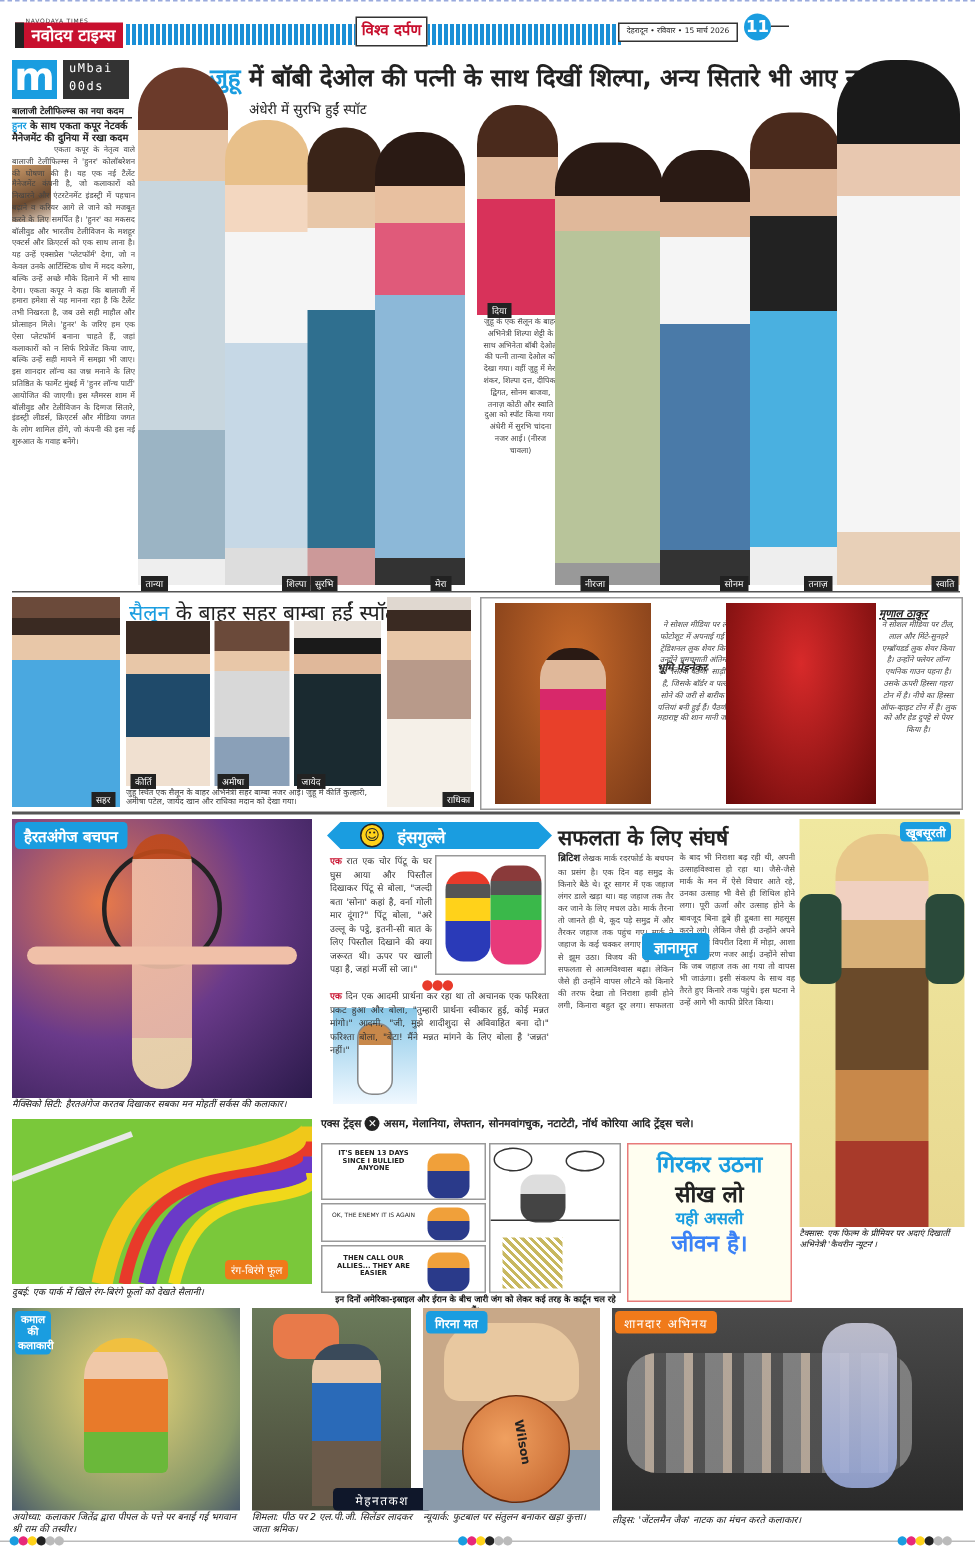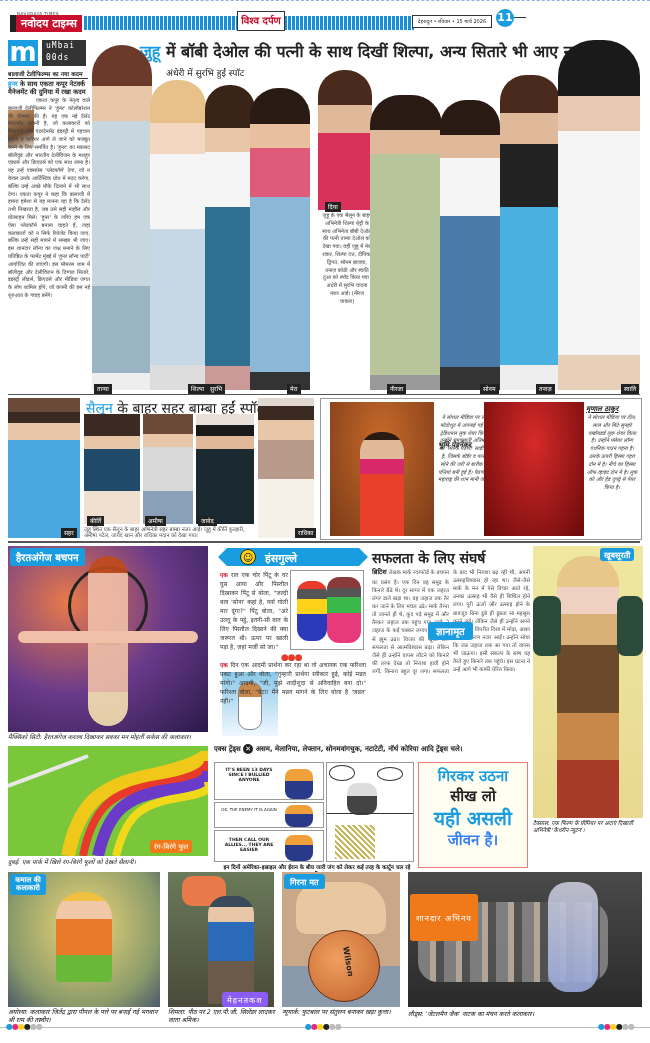--- a/index.html
+++ b/index.html
@@ -195,49 +195,49 @@
   <div style="position:absolute;left:50px;top:4px;width:26px;height:14px;border:1px solid #333;border-radius:50%;"></div>
   <div style="position:absolute;left:20px;top:20px;width:30px;height:32px;background:linear-gradient(180deg,#ddd 0 40%,#444 40%);border-radius:10px;"></div>
   <div style="position:absolute;left:0;top:50px;width:88px;height:1px;background:#333;"></div>
   <div style="position:absolute;left:8px;top:62px;width:40px;height:34px;background:repeating-linear-gradient(45deg,#c8b860 0 2px,#fff 2px 4px);"></div>
 </div>
 <div class="caption" style="left:222px;top:864px;width:190px;font-size:5.6px;font-style:normal;font-weight:bold;text-align:center;">इन दिनों अमेरिका-इस्राइल और ईरान के बीच जारी जंग को लेकर कई तरह के कार्टून चल रहे हैं।</div>
 
 <div class="abs" style="left:418px;top:762px;width:110px;height:106px;border:1px solid #e87a7a;background:#fffef0;text-align:center;font-weight:bold;line-height:1.3;">
   <div style="color:#1a9de0;font-size:15px;margin-top:4px;">गिरकर उठना</div>
   <div style="color:#222;font-size:15px;">सीख लो</div>
-  <div style="color:#1a9de0;font-size:19px;">यही असली</div>
+  <div style="color:#1a9de0;font-size:11px;">यही असली</div>
   <div style="color:#3b82f6;font-size:15px;">जीवन है।</div>
 </div>
 
 <div class="photo" style="left:8px;top:872px;width:152px;height:135px;background:radial-gradient(ellipse at 50% 40%,#f0d878,#8a9a6a 70%,#4a5a6a);">
   <div style="position:absolute;left:48px;top:20px;width:56px;height:90px;background:linear-gradient(180deg,#f0c040 0 10%,#f0c8a8 10% 30%,#e87a2a 30% 70%,#6ab83a 70%);border-radius:26px 26px 4px 4px;"></div>
 </div>
-<div class="hdr-pill" style="left:10px;top:874px;font-size:7px;width:36px;line-height:1.2;text-align:center;padding:2px;">कमाल की कलाकारी</div>
+<div class="hdr-pill" style="left:10px;top:874px;font-size:7px;width:24px;line-height:1.2;text-align:center;padding:2px;">कमाल की कलाकारी</div>
 <div class="caption" style="left:8px;top:1008px;width:155px;font-size:6.3px;">अयोध्या: कलाकार जितेंद्र द्वारा पीपल के पत्ते पर बनाई गई भगवान श्री राम की तस्वीर।</div>
 
 <div class="photo" style="left:168px;top:872px;width:106px;height:135px;background:linear-gradient(180deg,#6a7a5a,#4a4a3a);">
   <div style="position:absolute;left:14px;top:4px;width:44px;height:30px;background:#e87a4a;border-radius:10px;"></div>
   <div style="position:absolute;left:40px;top:24px;width:46px;height:108px;background:linear-gradient(180deg,#3a4a5a 0 10%,#e8c7a8 10% 24%,#2a6ab8 24% 60%,#6a5a4a 60%);border-radius:18px 18px 0 0;"></div>
 </div>
-<div class="abs" style="left:222px;top:992px;background:#8b5cf6;color:#fff;font-size:8px;padding:2px 5px;border-radius:3px;letter-spacing:1px;">मेहनतकश</div>
+<div class="abs" style="left:222px;top:992px;background:#0f172a;color:#fff;font-size:8px;padding:2px 15px;border-radius:3px;letter-spacing:1px;">मेहनतकश</div>
 <div class="caption" style="left:168px;top:1008px;width:110px;font-size:6.3px;">शिमला: पीठ पर 2 एल.पी.जी. सिलेंडर लादकर जाता श्रमिक।</div>
 
 <div class="photo" style="left:282px;top:872px;width:118px;height:135px;background:linear-gradient(180deg,#c8a888 0 70%,#8a9aaa 70%);">
   <div style="position:absolute;left:14px;top:10px;width:90px;height:52px;background:#e8c8a0;border-radius:24px 30px 10px 10px;"></div>
   <div style="position:absolute;left:26px;top:58px;width:72px;height:72px;border-radius:50%;background:radial-gradient(circle at 40% 40%,#f0a060,#c0602a);border:1px solid #6a2a0a;">
     <div style="position:absolute;left:24px;top:26px;font-size:8px;font-weight:bold;color:#222;transform:rotate(80deg);">Wilson</div>
   </div>
 </div>
 <div class="hdr-pill" style="left:284px;top:874px;font-size:8px;">गिरना मत</div>
 <div class="caption" style="left:282px;top:1008px;width:125px;font-size:6.3px;">न्यूयार्क: फुटबाल पर संतुलन बनाकर खड़ा कुत्ता।</div>
 
 <div class="photo" style="left:408px;top:872px;width:234px;height:135px;background:linear-gradient(180deg,#4a4a4a,#2a2a2a);">
   <div style="position:absolute;left:10px;top:30px;width:190px;height:80px;background:repeating-linear-gradient(90deg,#8a8a8a 0 12px,#c8b8a8 12px 18px,#555 18px 26px);border-radius:20px;opacity:.85;"></div>
   <div style="position:absolute;left:140px;top:10px;width:50px;height:110px;background:linear-gradient(180deg,#c8c8d8,#98a8d8);border-radius:20px;opacity:.9;"></div>
 </div>
-<div class="abs" style="left:410px;top:874px;background:#f07a1a;color:#fff;font-size:8px;padding:18px 6px;border-radius:3px;letter-spacing:1px;margin-top:20px;">शानदार अभिनय</div>
+<div class="abs" style="left:410px;top:874px;background:#f07a1a;color:#fff;font-size:8px;padding:2px 6px;border-radius:3px;letter-spacing:1px;">शानदार अभिनय</div>
 <div class="caption" style="left:408px;top:1010px;width:234px;font-size:6.3px;">लीड्स: 'जेंटलमैन जैक' नाटक का मंचन करते कलाकार।</div>
 
 <div class="rule" style="left:0;top:1027px;width:650px;height:1px;background:#bbb;"></div>
 <div class="abs" style="left:6px;top:1022px;font-size:8px;letter-spacing:-1px;"><span style="color:#1a9de0">●</span><span style="color:#e8287a">●</span><span style="color:#ffd21a">●</span><span style="color:#222">●</span><span style="color:#bbb">●●</span></div>
 <div class="abs" style="left:305px;top:1022px;font-size:8px;letter-spacing:-1px;"><span style="color:#1a9de0">●</span><span style="color:#e8287a">●</span><span style="color:#ffd21a">●</span><span style="color:#222">●</span><span style="color:#bbb">●●</span></div>
 <div class="abs" style="left:598px;top:1022px;font-size:8px;letter-spacing:-1px;"><span style="color:#1a9de0">●</span><span style="color:#e8287a">●</span><span style="color:#ffd21a">●</span><span style="color:#222">●</span><span style="color:#bbb">●●</span></div>
 
 </body></html>

